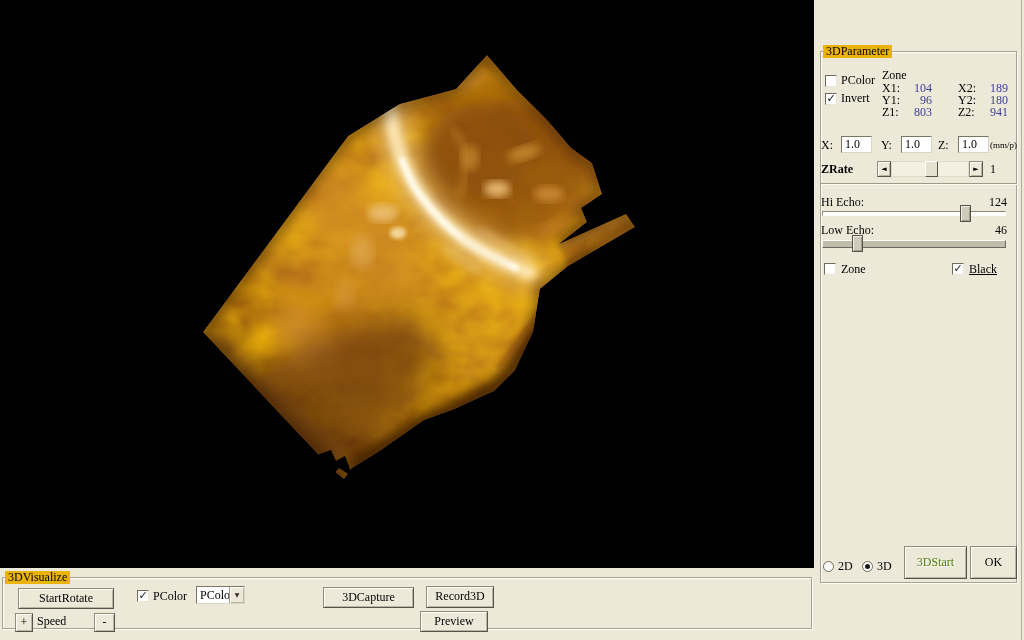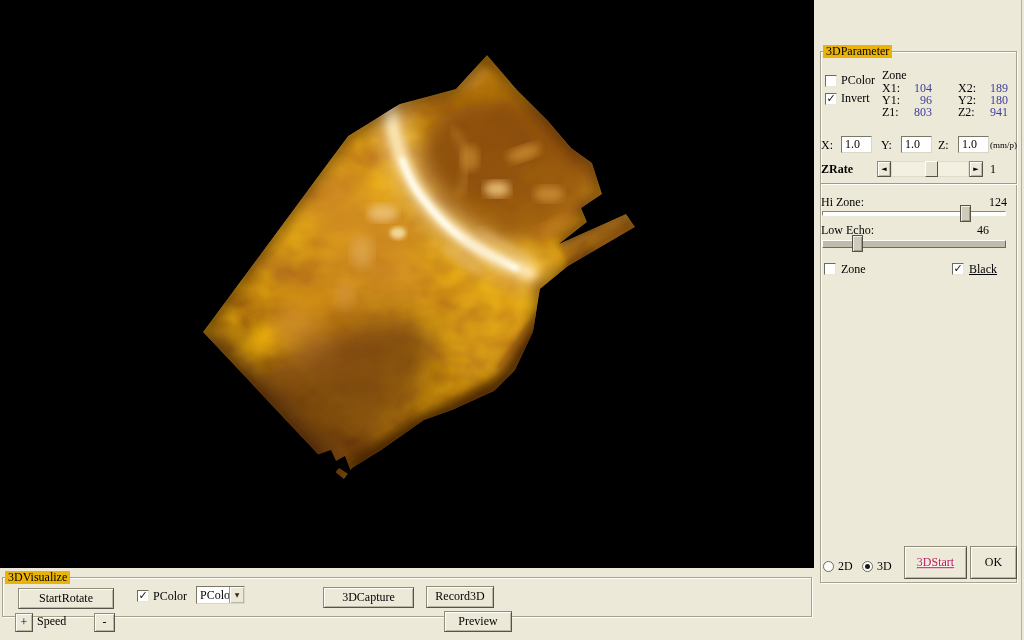--- a/index.html
+++ b/index.html
@@ -30,21 +30,21 @@
 
   
   .btn {
     position:absolute; background:#ece9d8; text-align:center;
     border:1px solid #858270;
     border-color:#8f8c7a #55534a #55534a #8f8c7a;
     box-shadow: inset 1px 1px 0 #fffef8, inset -1px -1px 0 #b9b6a6;
     cursor:default; overflow:hidden;
   }
   .btn span { position:relative; top:50%; transform:translateY(-52%); display:block; line-height:13px; }
-  .btn.disabled span { color:#be185d; text-shadow:1px 1px 0 #fffef8;text-decoration:underline; }
+  .btn.disabled span { color:#4d7c0f; text-shadow:1px 1px 0 #fffef8; }
 
   .tbox {
     position:absolute; background:#fff; padding:1px 3px; line-height:13px;
     border:1px solid #7a7767; border-bottom-color:#d9d6c6; border-right-color:#d9d6c6;
     overflow:hidden;
   }
 
   .cb {
     position:absolute; width:12px; height:12px; background:#fff;
     border:1px solid #6e6b5d; border-bottom-color:#e9e6d6; border-right-color:#e9e6d6;
@@ -236,27 +236,27 @@
     <div class="sb" style="left:56px; top:109px;">
       <div class="arrow" style="left:0;">◄</div>
       <div class="track"></div>
       <div class="thumb" style="left:48px;"></div>
       <div class="arrow" style="left:92px;">►</div>
     </div>
     <span class="lbl" style="left:169px; top:111px;">1</span>
 
     <div class="sep" style="left:0; top:131px; width:196px;"></div>
 
-    <span class="lbl" style="left:0; top:144px;">Hi Zone:</span>
+    <span class="lbl" style="left:0; top:144px;">Hi Echo:</span>
     <span class="lbl" style="left:156px; top:144px; width:30px; text-align:right;">124</span>
     <div class="track-hi" style="left:1px; top:159px; width:184px;"></div>
     <div class="sthumb" style="left:139px; top:153px;"></div>
 
     <span class="lbl" style="left:0; top:172px;">Low Echo:</span>
-    <span class="lbl" style="left:156px; top:172px; width:30px; text-align:left;">46</span>
+    <span class="lbl" style="left:156px; top:172px; width:30px; text-align:right;">46</span>
     <div class="track-lo" style="left:1px; top:188px; width:184px;"></div>
     <div class="sthumb" style="left:31px; top:183px;"></div>
 
     <span class="cb" style="left:3px; top:211px;"></span>
     <span class="lbl" style="left:20px; top:211px;">Zone</span>
     <span class="cb" style="left:131px; top:211px;">✓</span>
     <span class="lbl" style="left:148px; top:211px;text-decoration:underline;">Black</span>
 
     <span class="radio" style="left:2px; top:509px;"></span>
     <span class="lbl" style="left:17px; top:508px;">2D</span>
@@ -266,42 +266,42 @@
         <span>3DStart</span>
       </div>
     <div class="btn" style="left:149px; top:494px; width:47px; height:33px;">
         <span>OK</span>
       </div>
   </div>
 </div>
 <div id="right-edge"></div>
 
 <div id="bottom-panel">
-  <div class="group" style="left:2px; top:9px; width:810px; height:40px;">
+  <div class="group" style="left:2px; top:9px; width:810px; height:52px;">
     <span class="glabel">3DVisualize</span>
 
     <div class="btn" style="left:15px; top:10px; width:96px; height:21px;">
         <span>StartRotate</span>
       </div>
 
     <span class="cb" style="left:134px; top:12px;">✓</span>
     <span class="lbl" style="left:150px; top:12px;">PColor</span>
 
     <div class="combo" style="left:193px; top:8px; width:49px; height:18px;">
       <span class="ctext">PColor</span>
       <span class="cbtn">▼</span>
     </div>
 
     <div class="btn" style="left:320px; top:9px; width:91px; height:21px;">
         <span>3DCapture</span>
       </div>
     <div class="btn" style="left:423px; top:8px; width:68px; height:22px;">
         <span>Record3D</span>
       </div>
-    <div class="btn" style="left:441px; top:33px; width:68px; height:21px;text-align:center;">
+    <div class="btn" style="left:417px; top:33px; width:68px; height:21px;text-align:center;">
         <span>Preview</span>
       </div>
 
     <div class="btn" style="left:12px; top:35px; width:18px; height:19px;">
         <span>+</span>
       </div>
     <span class="lbl" style="left:34px; top:37px;font-family:Liberation Serif, serif;">Speed</span>
     <div class="btn" style="left:91px; top:35px; width:21px; height:19px;">
         <span>-</span>
       </div>

